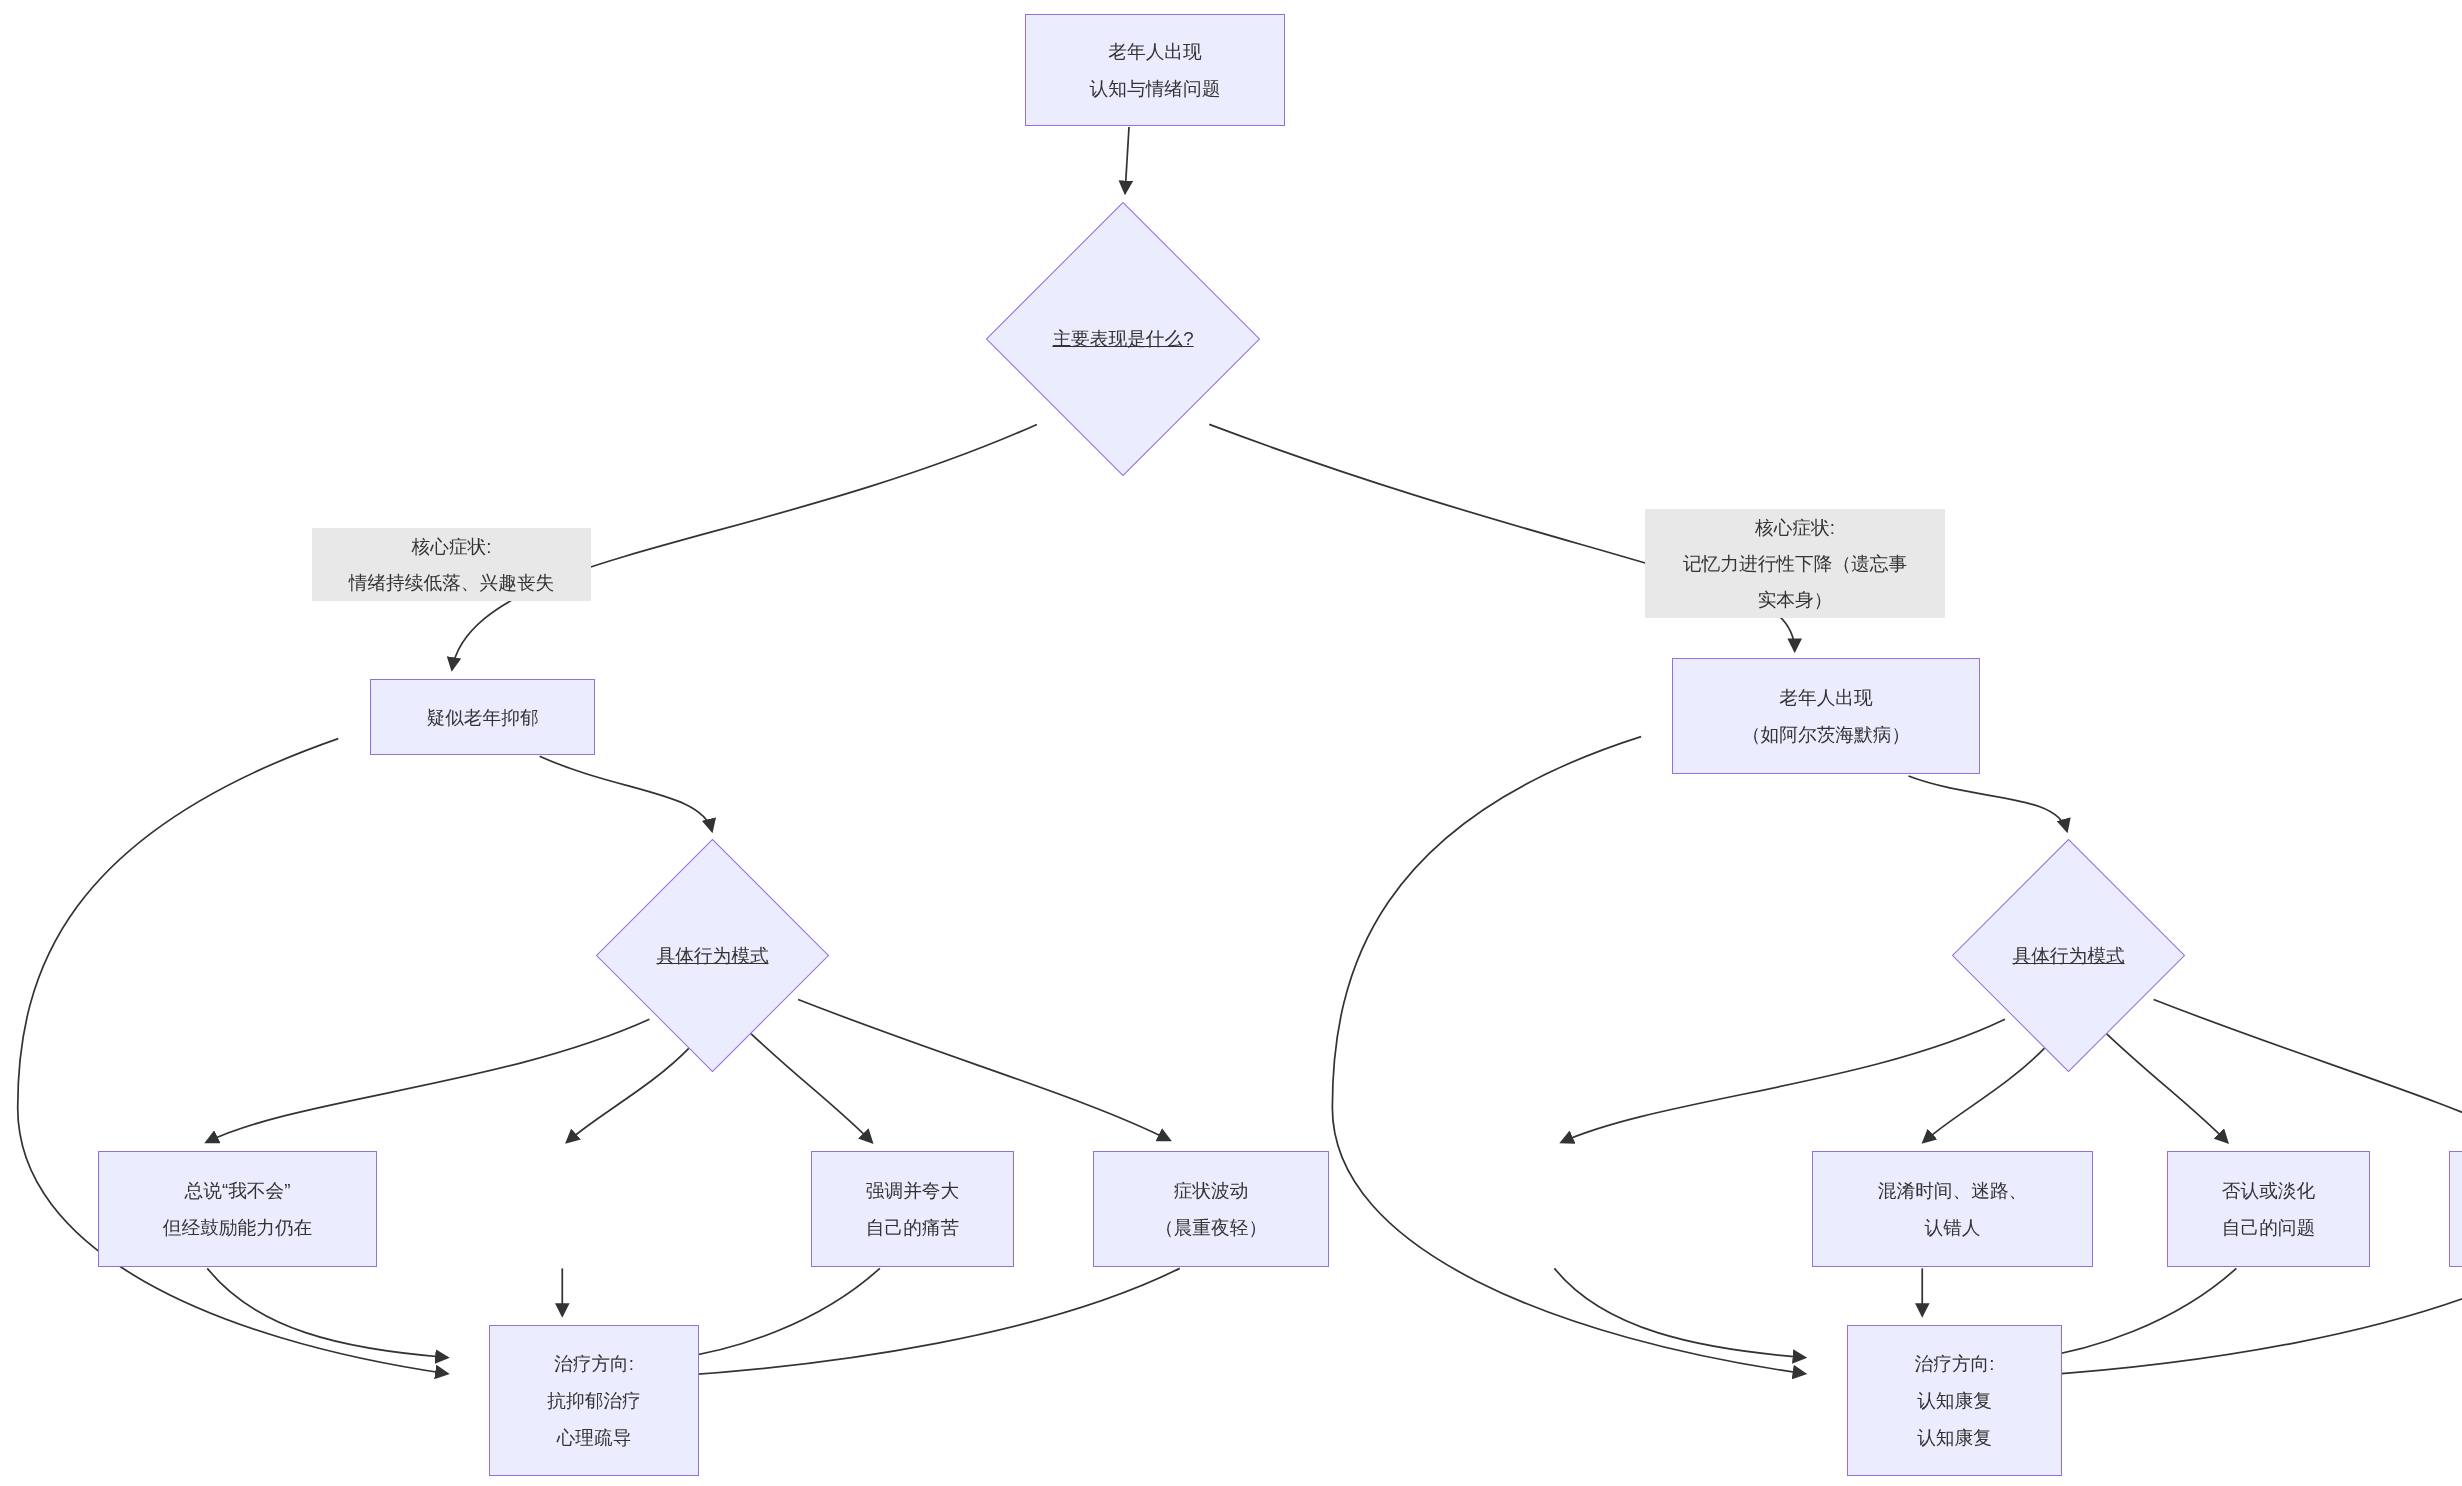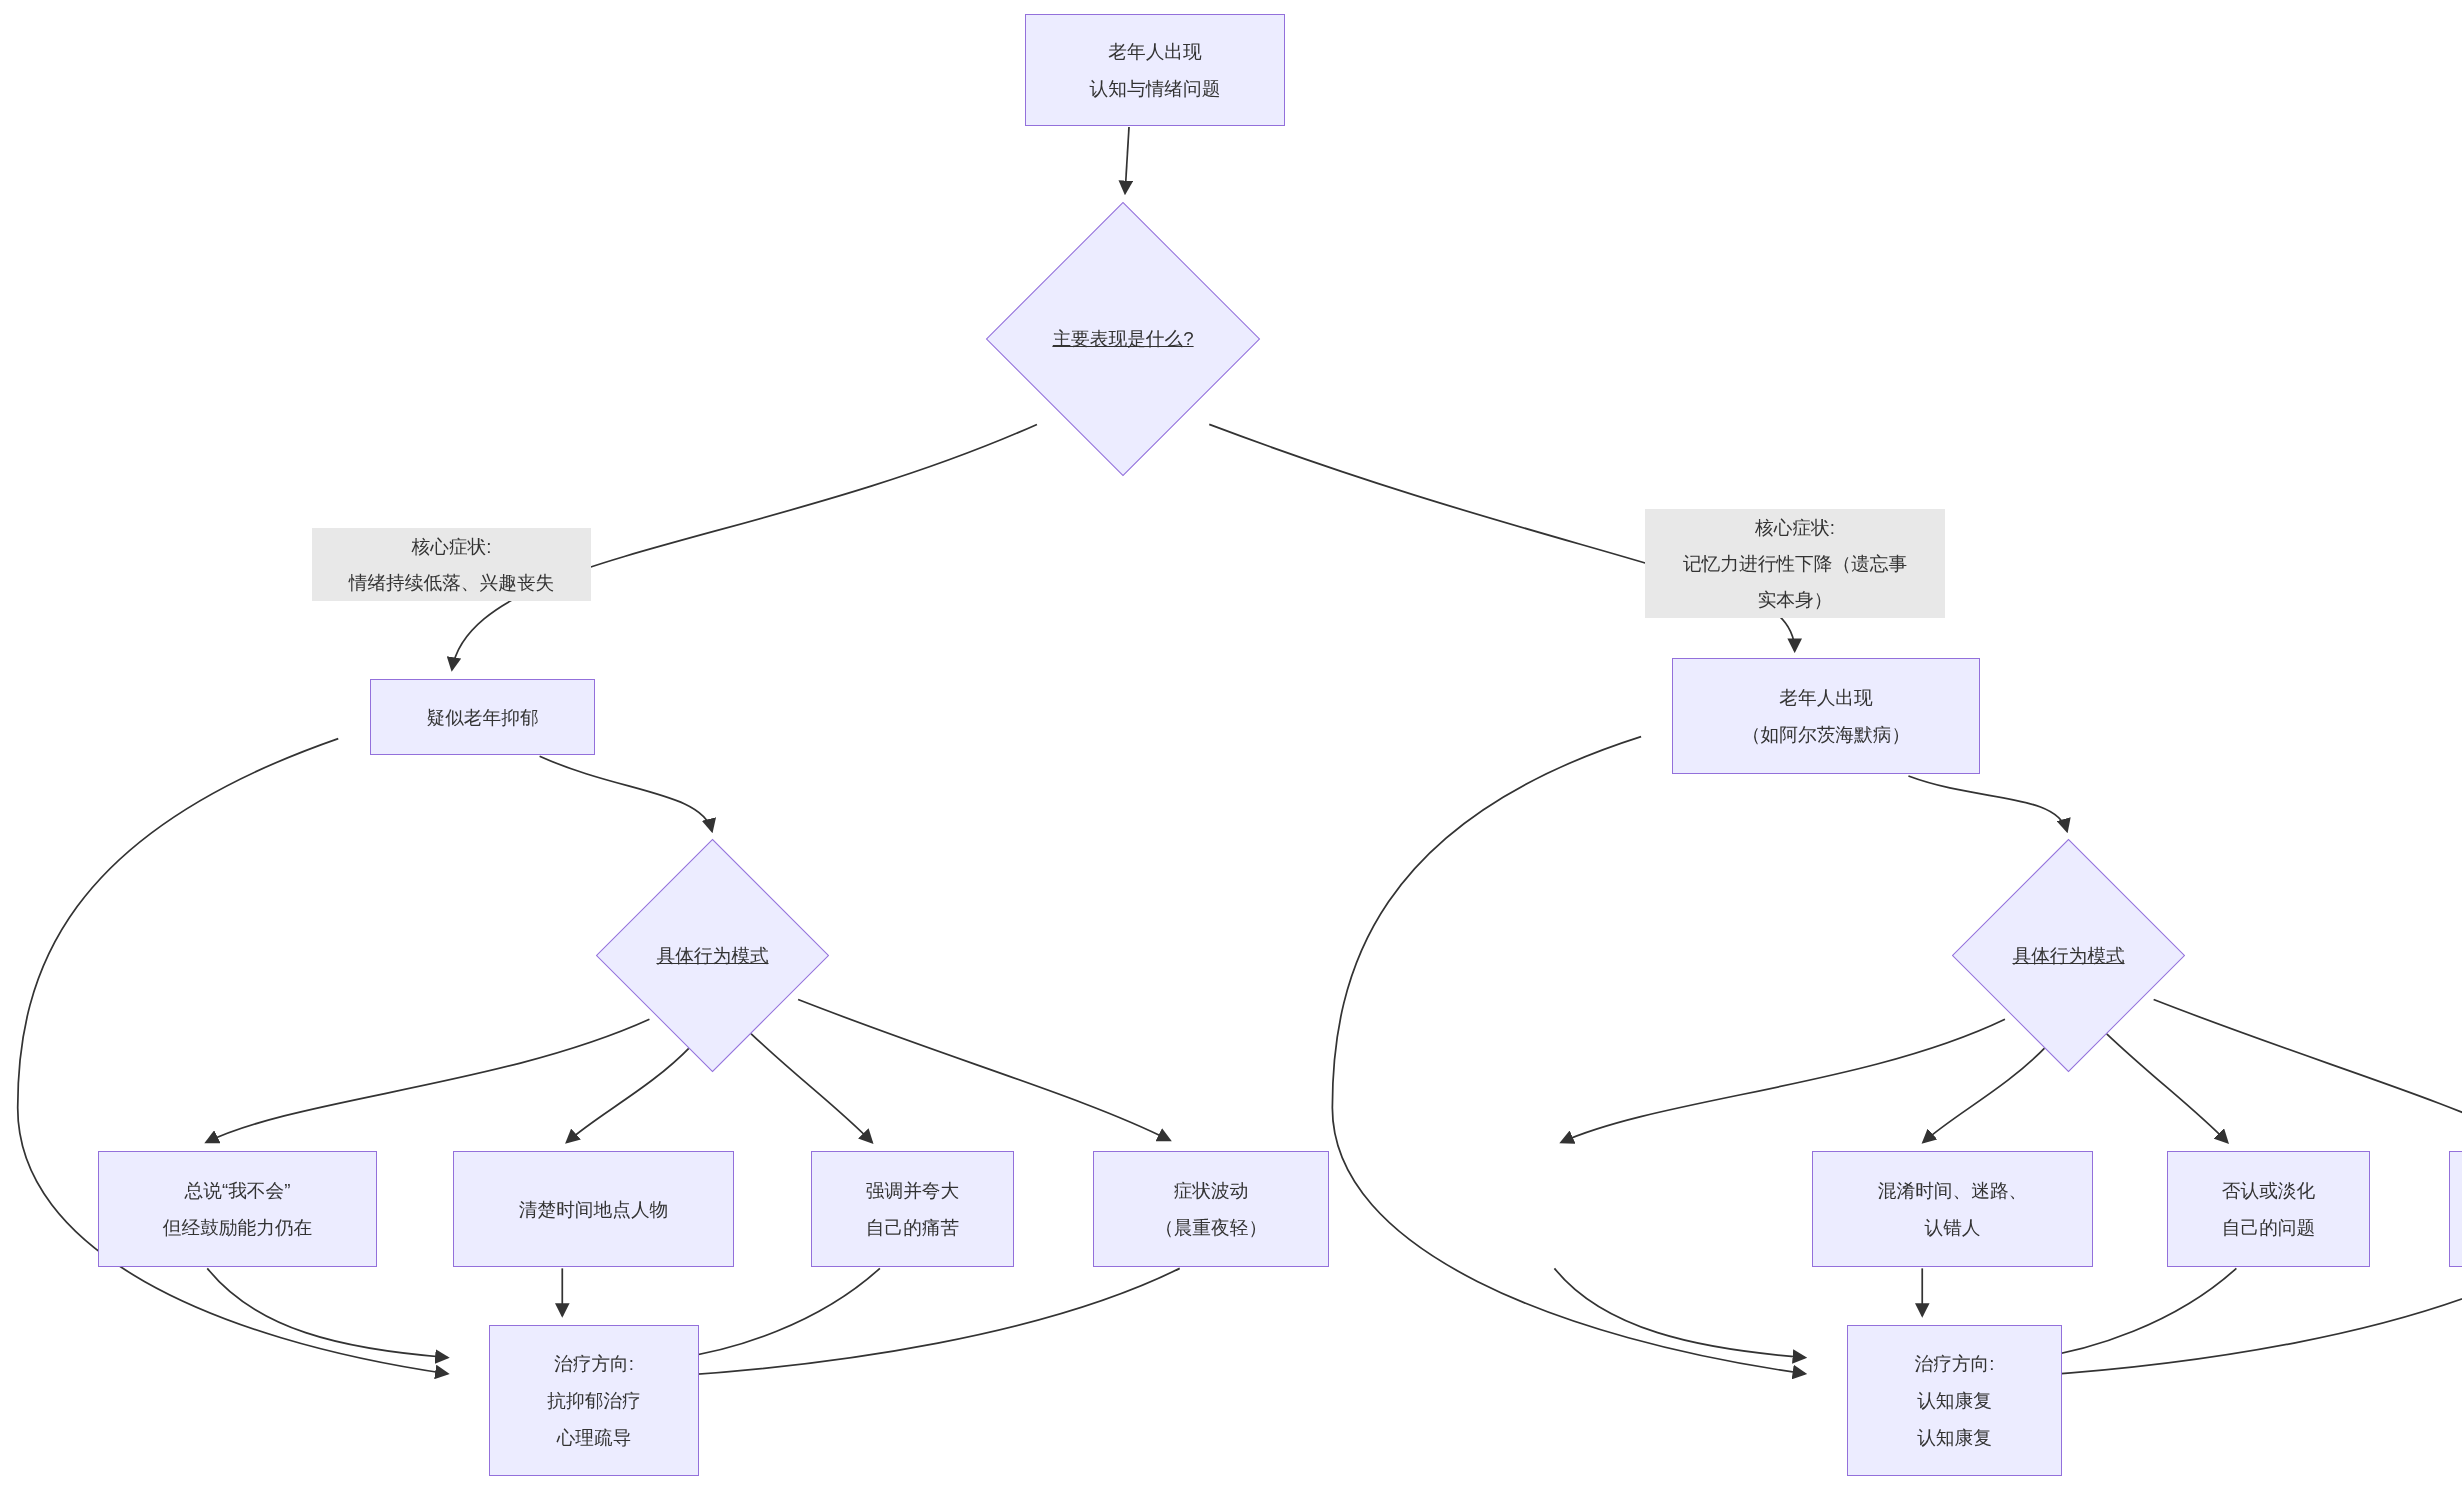--- a/index.html
+++ b/index.html
@@ -104,23 +104,20 @@
 
   <div class="diamond" style="left:1986px;top:873px;width:165px;height:165px;">
     <div class="shape"></div>
     <div class="dlabel">具体行为模式</div>
   </div>
 
   <div class="box" style="left:66px;top:1151px;width:279px;height:116px;">
     <span>总说“我不会”</span>
     <span>但经鼓励能力仍在</span>
   </div>
-  <div class="box" style="left:421px;top:1151px;width:281px;height:116px;">
-    <span>清楚时间地点人物</span>
-  </div>
   <div class="box" style="left:779px;top:1151px;width:203px;height:116px;">
     <span>强调并夸大</span>
     <span>自己的痛苦</span>
   </div>
   <div class="box" style="left:1061px;top:1151px;width:236px;height:116px;">
     <span>症状波动</span>
     <span>（晨重夜轻）</span>
   </div>
 
   <div class="box" style="left:2135px;top:1151px;width:203px;height:116px;">

